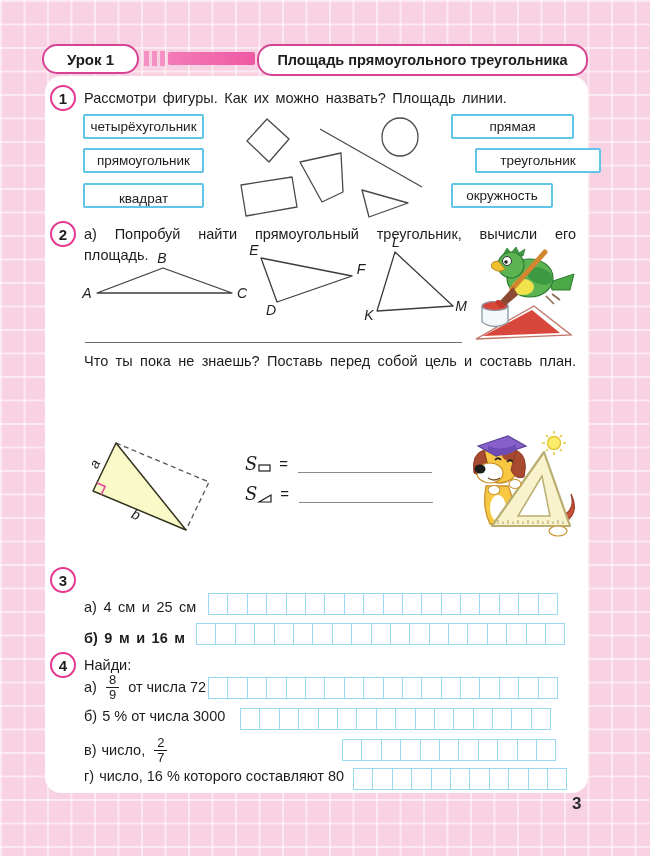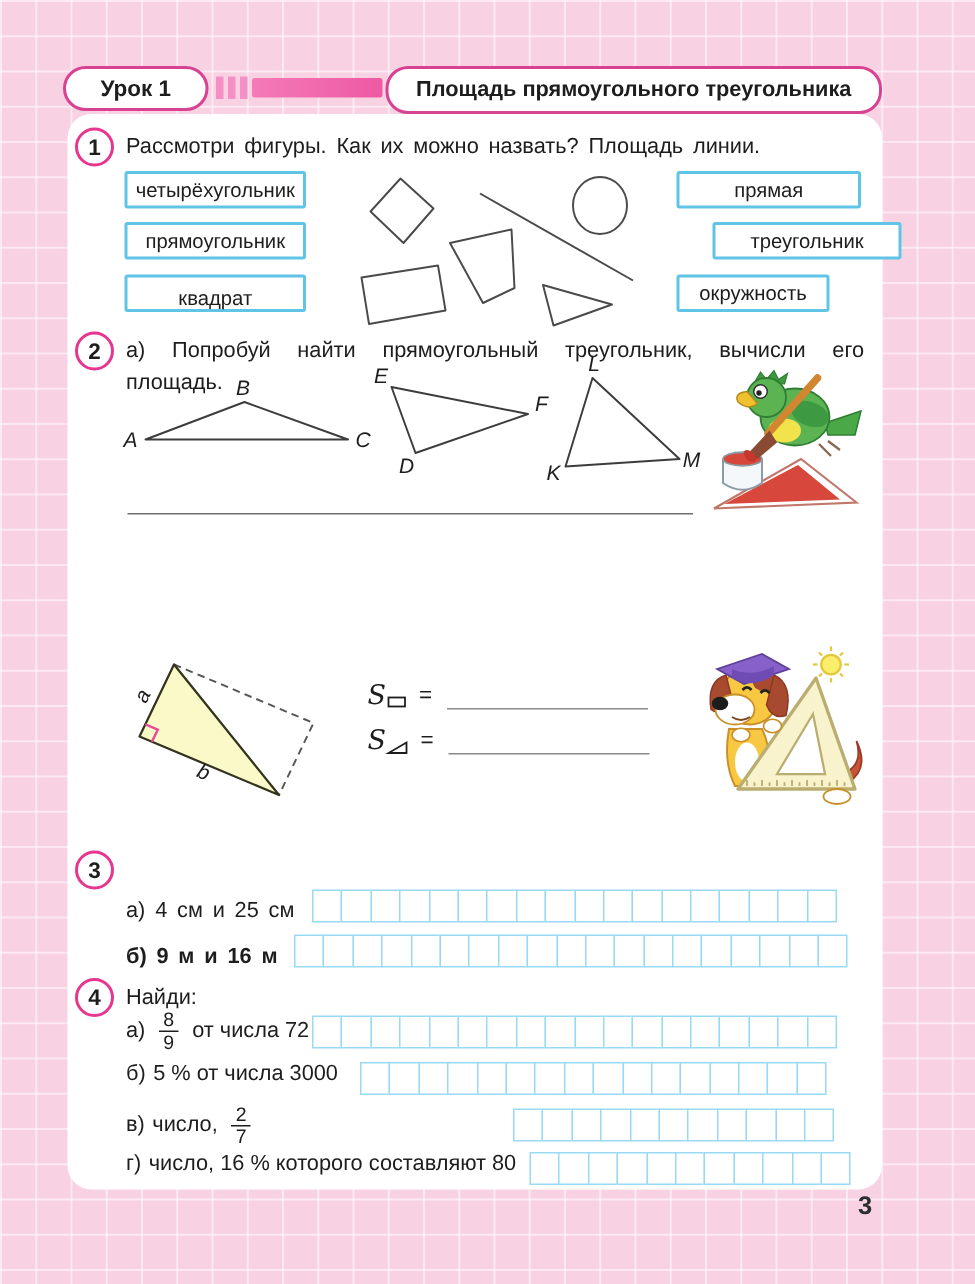--- a/index.html
+++ b/index.html
@@ -141,20 +141,21 @@
     <circle cx="36" cy="16" r="1.8" fill="#222"></circle>
     <path d="M28,15 q-9,1 -6,7 q7,6 13,1 z" fill="#f1c02f" stroke="#b58a1d" stroke-width="1"></path>
     <line x1="75" y1="6" x2="42" y2="43" stroke="#d1862f" stroke-width="5" stroke-linecap="round"></line>
     <polygon points="43,41 29,56 35,60 48,49" fill="#8a4a33"></polygon>
     <ellipse cx="30" cy="58" rx="5" ry="3" fill="#c5372b" transform="rotate(40 30 58)"></ellipse>
     <path d="M76,50 l8,8 M82,48 l8,6" stroke="#8a6b50" stroke-width="1.6" fill="none"></path>
   </svg>
 
   <div class="blank-line" style="left:85px;top:342px;width:377px;"></div>
 
+  <div class="txt jl" style="left:84px;top:351px;width:492px;">Что ты пока не знаешь? Поставь перед собой цель и составь план.</div>
 
 
   <svg style="left:75px;top:430px;" width="145" height="118" viewBox="75 430 145 118">
     <path d="M116,443 L209,482 L186,530" fill="none" stroke="#555" stroke-width="1.3" stroke-dasharray="5,3.5"></path>
     <polygon points="116,443 93,491 186,530" fill="#fafac8" stroke="#33331f" stroke-width="1.5" stroke-linejoin="round"></polygon>
     <path d="M96.9,482.9 L105.2,486.4 L101.3,494.5" fill="none" stroke="#e84a99" stroke-width="1.6"></path>
     <text class="v-label" x="99" y="466" text-anchor="middle" transform="rotate(-64 99 466)">a</text>
     <text class="v-label" x="134" y="519" text-anchor="middle" transform="rotate(23 134 519)">b</text>
   </svg>
 

